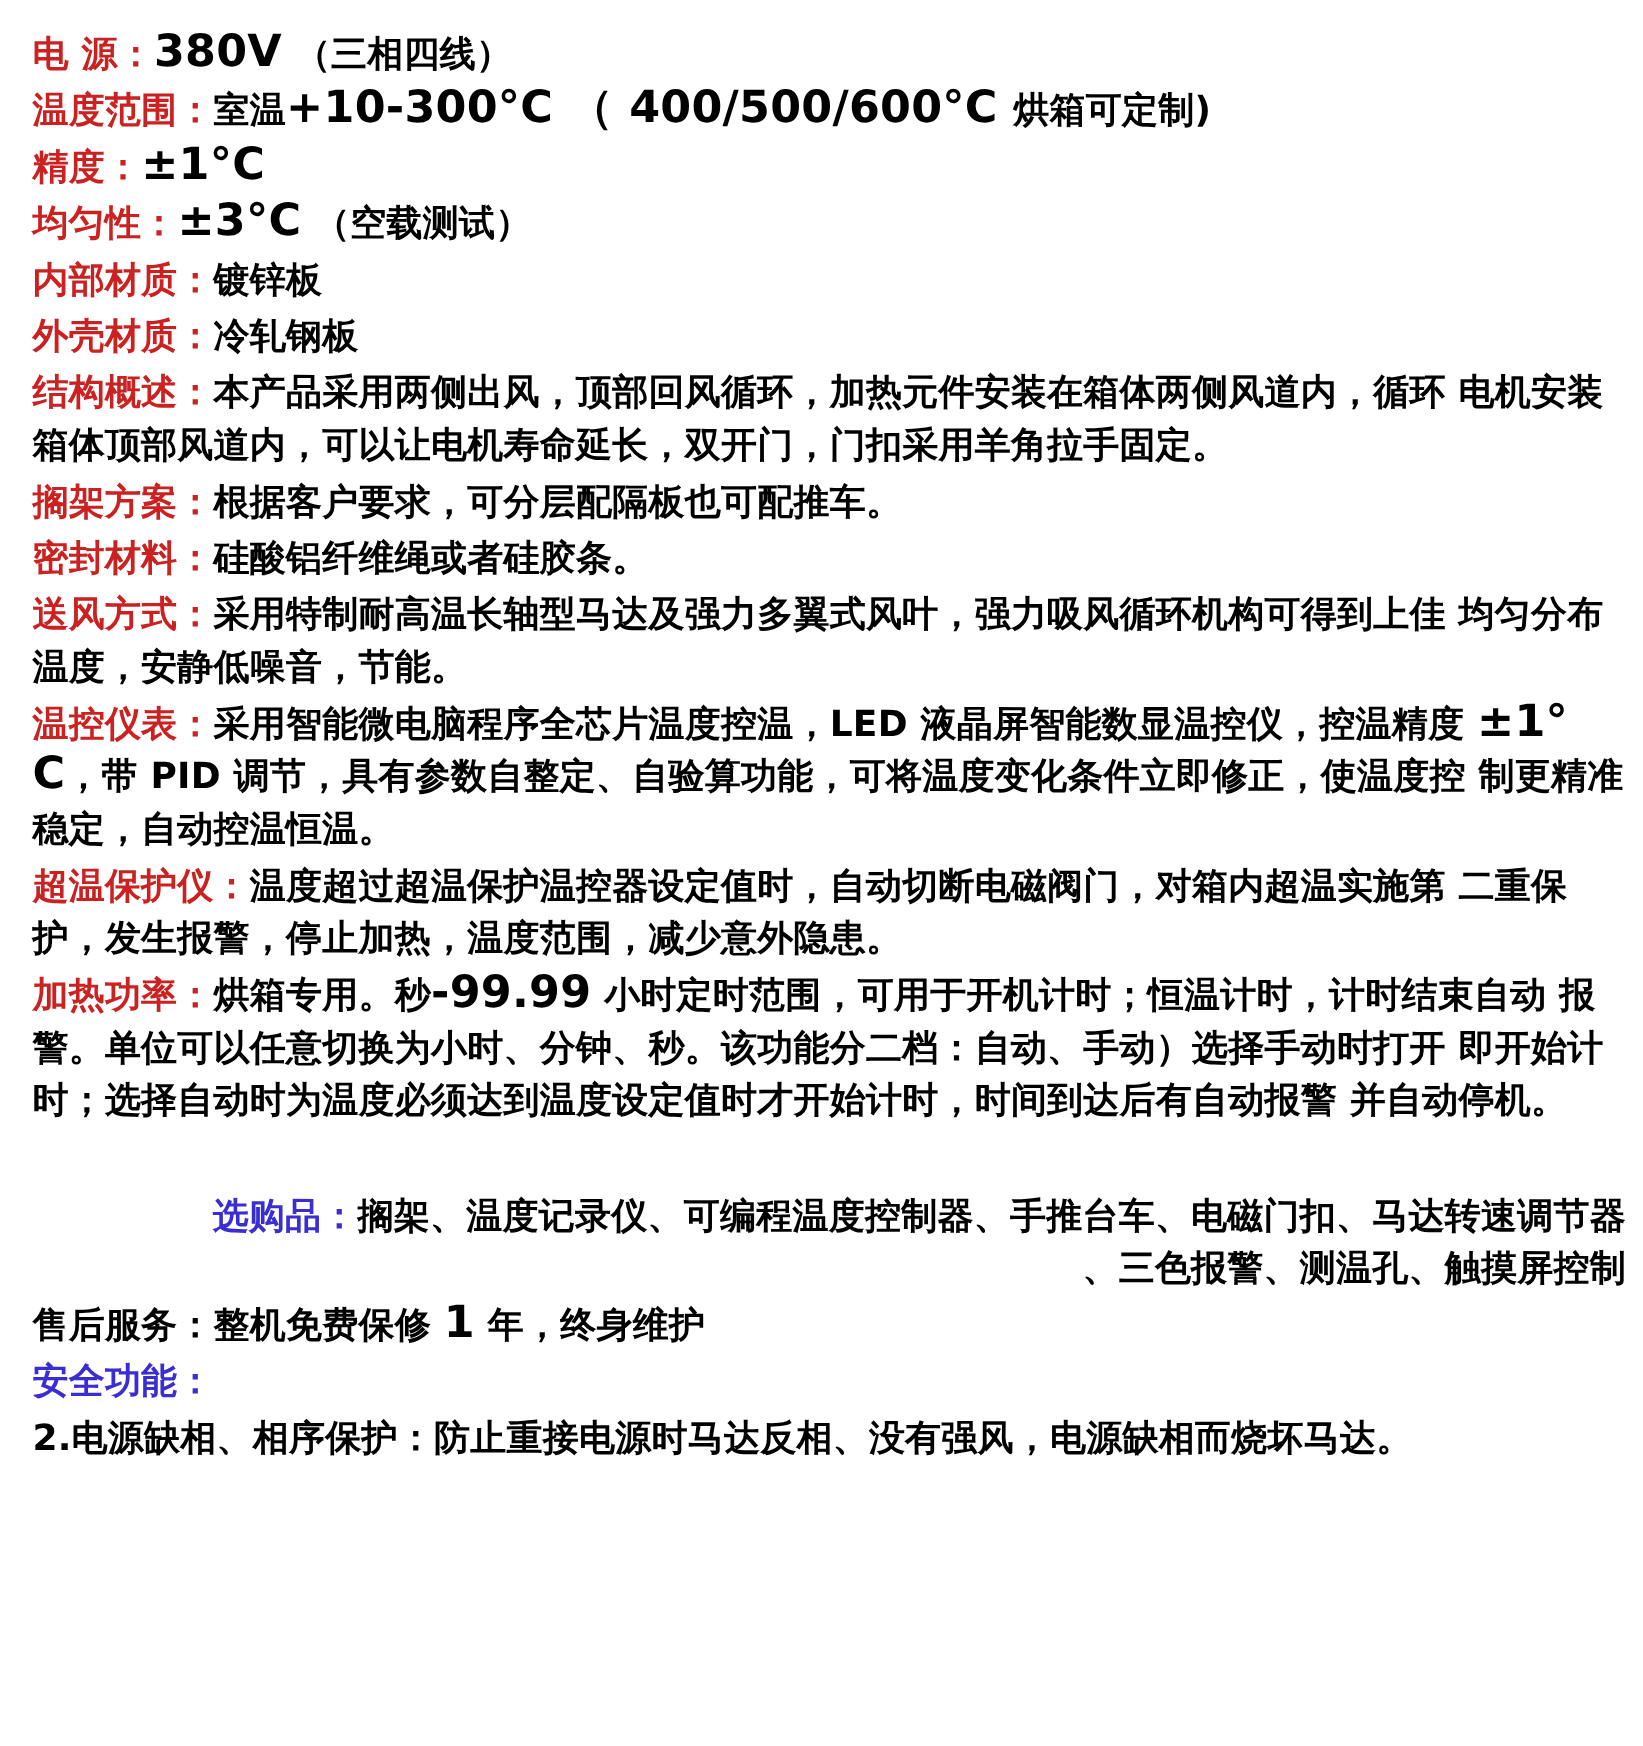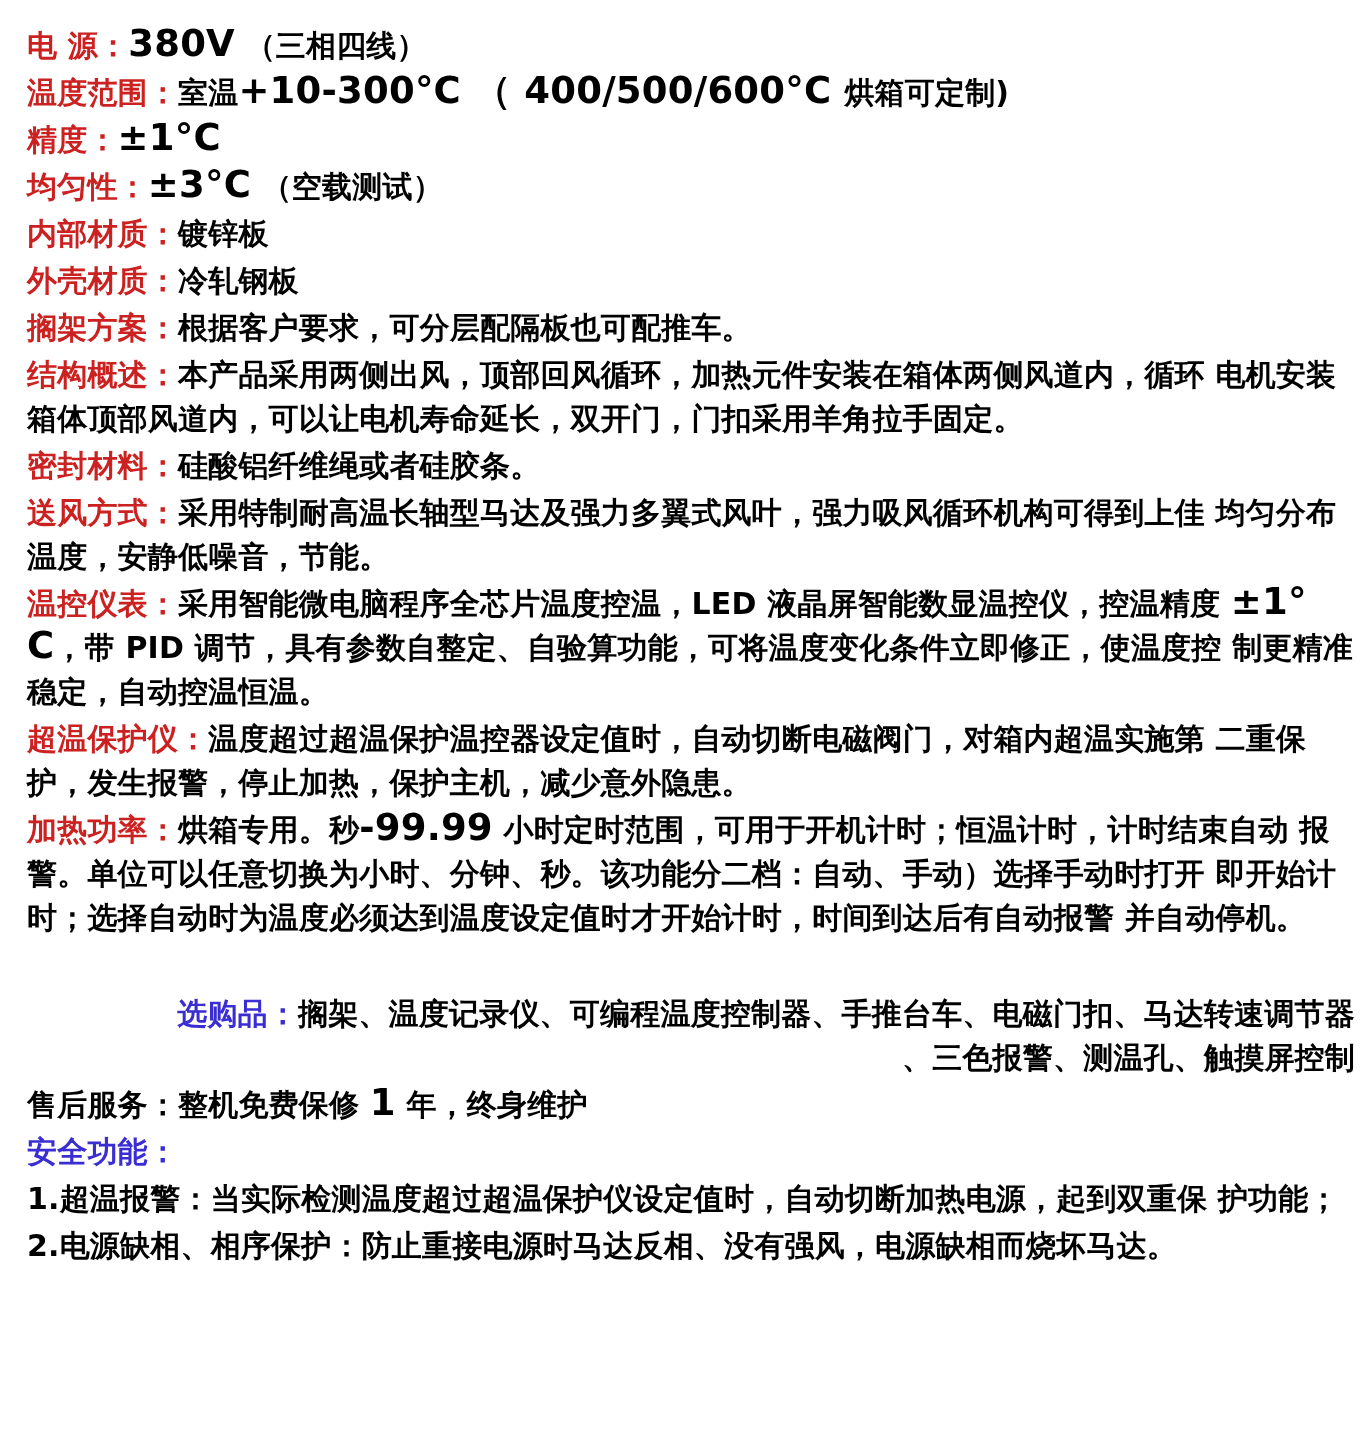--- a/index.html
+++ b/index.html
@@ -50,26 +50,25 @@
 <body>
 
 <div class="doc">
   <div>
       <p class="spec"><span class="run run-red">电 源：</span><span class="run run-big">380V</span><span class="run run-n"> （三相四线）</span></p>
       <p class="spec"><span class="run run-red">温度范围：</span><span class="run run-n">室温</span><span class="run run-big">+10-300°C （ 400/500/600°C </span><span class="run run-n"> 烘箱可定制)</span></p>
       <p class="spec"><span class="run run-red">精度：</span><span class="run run-big">±1°C</span></p>
       <p class="spec"><span class="run run-red">均匀性：</span><span class="run run-big">±3°C</span><span class="run run-n"> （空载测试）</span></p>
       <p class="spec"><span class="run run-red">内部材质：</span><span class="run run-n">镀锌板</span></p>
       <p class="spec"><span class="run run-red">外壳材质：</span><span class="run run-n">冷轧钢板</span></p>
+      <p class="spec"><span class="run run-red">结构概述：</span><span class="run run-n">本产品采用两侧出风，顶部回风循环，加热元件安装在箱体两侧风道内，循环 电机安装箱体顶部风道内，可以让电机寿命延长，双开门，门扣采用羊角拉手固定。</span></p>
       <p class="spec"><span class="run run-red">搁架方案：</span><span class="run run-n">根据客户要求，可分层配隔板也可配推车。</span></p>
-      <p class="spec"><span class="run run-red">结构概述：</span><span class="run run-n">本产品采用两侧出风，顶部回风循环，加热元件安装在箱体两侧风道内，循环 电机安装箱体顶部风道内，可以让电机寿命延长，双开门，门扣采用羊角拉手固定。</span></p>
       <p class="spec"><span class="run run-red">密封材料：</span><span class="run run-n">硅酸铝纤维绳或者硅胶条。</span></p>
       <p class="spec"><span class="run run-red">送风方式：</span><span class="run run-n">采用特制耐高温长轴型马达及强力多翼式风叶，强力吸风循环机构可得到上佳 均匀分布温度，安静低噪音，节能。</span></p>
       <p class="spec"><span class="run run-red">温控仪表：</span><span class="run run-n">采用智能微电脑程序全芯片温度控温，LED 液晶屏智能数显温控仪，控温精度 </span><span class="run run-big">±1°C</span><span class="run run-n">，带 PID 调节，具有参数自整定、自验算功能，可将温度变化条件立即修正，使温度控 制更精准稳定，自动控温恒温。</span></p>
-      <p class="spec"><span class="run run-red">超温保护仪：</span><span class="run run-n">温度超过超温保护温控器设定值时，自动切断电磁阀门，对箱内超温实施第 二重保护，发生报警，停止加热，保护主机，减少意外隐患。</span></p>
+      <p class="spec"><span class="run run-red">超温保护仪：</span><span class="run run-n">温度超过超温保护温控器设定值时，自动切断电磁阀门，对箱内超温实施第 二重保护，发生报警，停止加热，温度范围，减少意外隐患。</span></p>
       <p class="spec"><span class="run run-red">加热功率：</span><span class="run run-n">烘箱专用。秒</span><span class="run run-big">-99.99</span><span class="run run-n"> 小时定时范围，可用于开机计时；恒温计时，计时结束自动 报警。单位可以任意切换为小时、分钟、秒。该功能分二档：自动、手动）选择手动时打开 即开始计时；选择自动时为温度必须达到温度设定值时才开始计时，时间到达后有自动报警 并自动停机。</span></p>
       <p class="spec gap-before"><span class="run run-blue">选购品：</span><span class="run run-n">搁架、温度记录仪、可编程温度控制器、手推台车、电磁门扣、马达转速调节器</span><br><span class="run run-n">、三色报警、测温孔、触摸屏控制</span></p>
       <p class="spec"><span class="run run-bk">售后服务：</span><span class="run run-n">整机免费保修 </span><span class="run run-big">1</span><span class="run run-n"> 年，终身维护</span></p>
       <p class="spec"><span class="run run-blue">安全功能：</span></p>
-      <p class="spec"><span class="run run-n">1.超温报警：当实际检测温度超过超温保护仪设定值时，自动切断加热电源，起到双重保 护功能；</span></p>
       <p class="spec"><span class="run run-n">2.电源缺相、相序保护：防止重接电源时马达反相、没有强风，电源缺相而烧坏马达。</span></p>
     </div>
 </div>
 
 </body></html>

